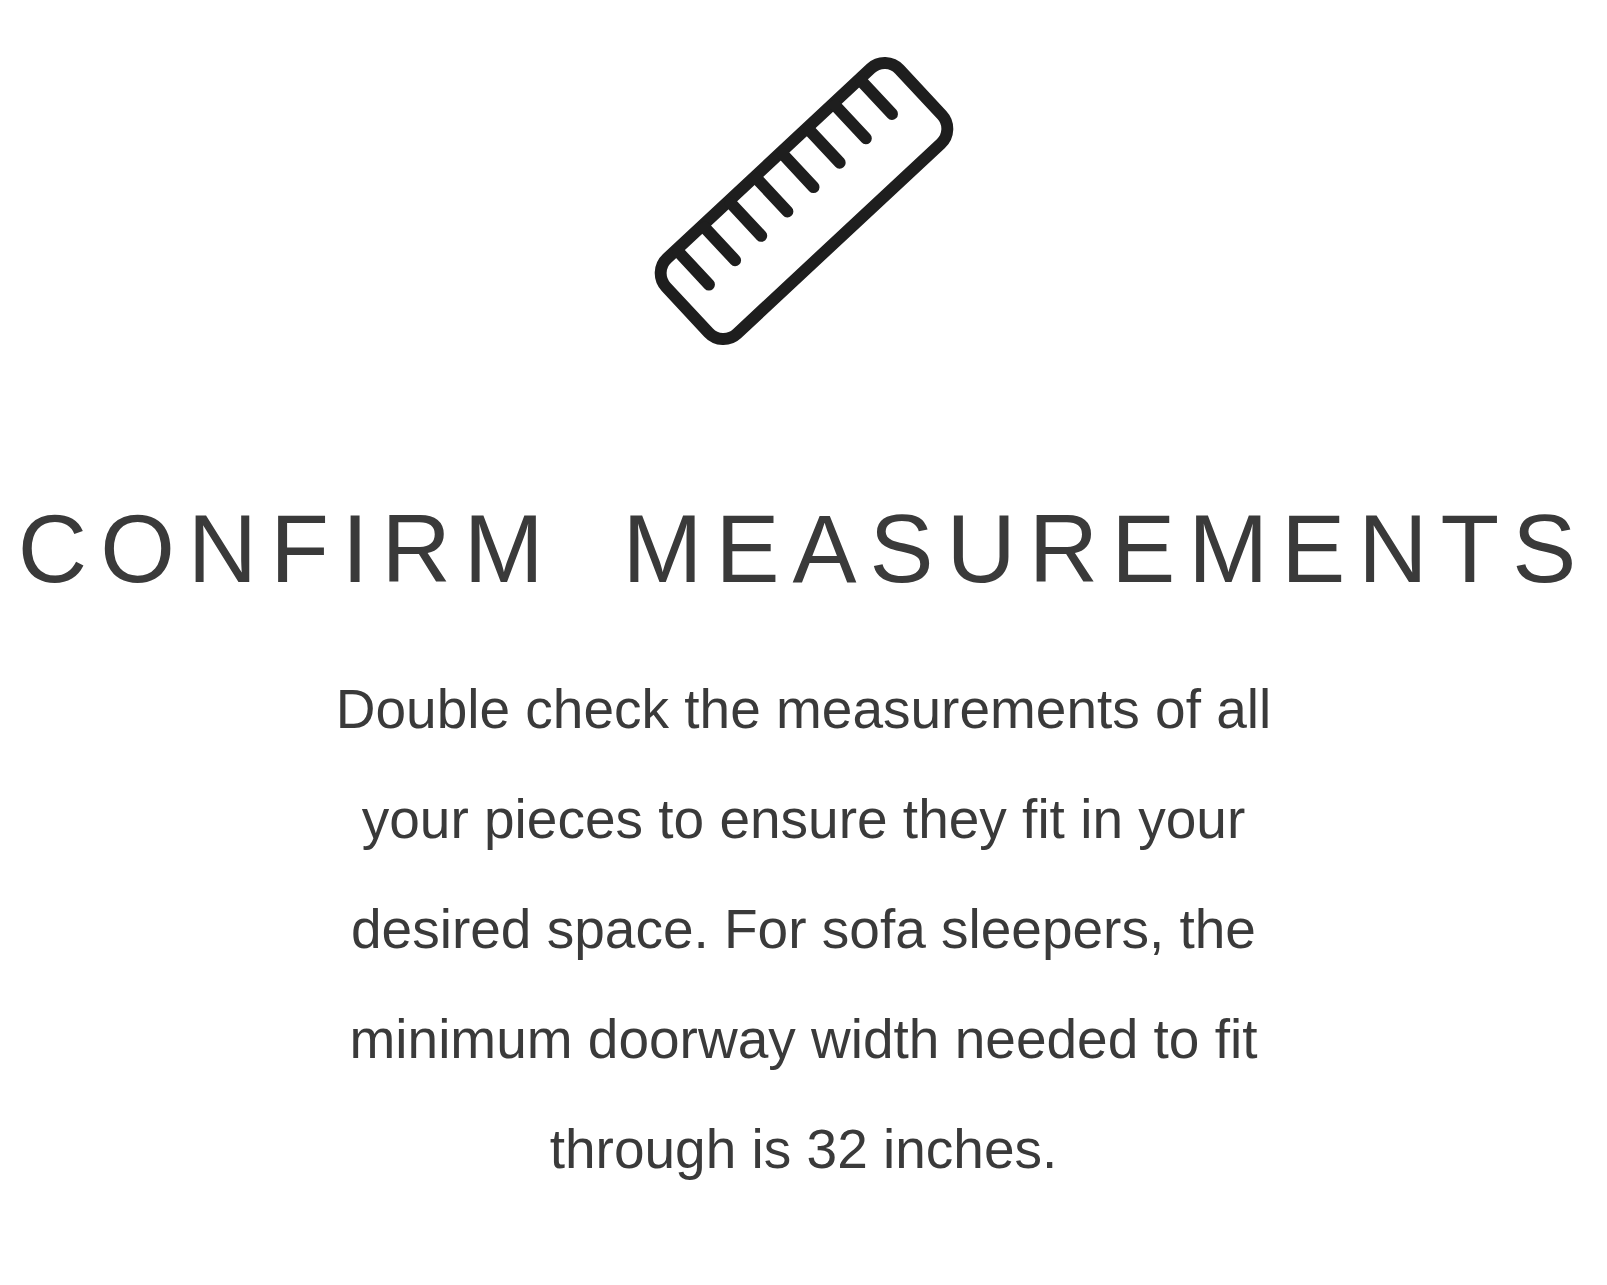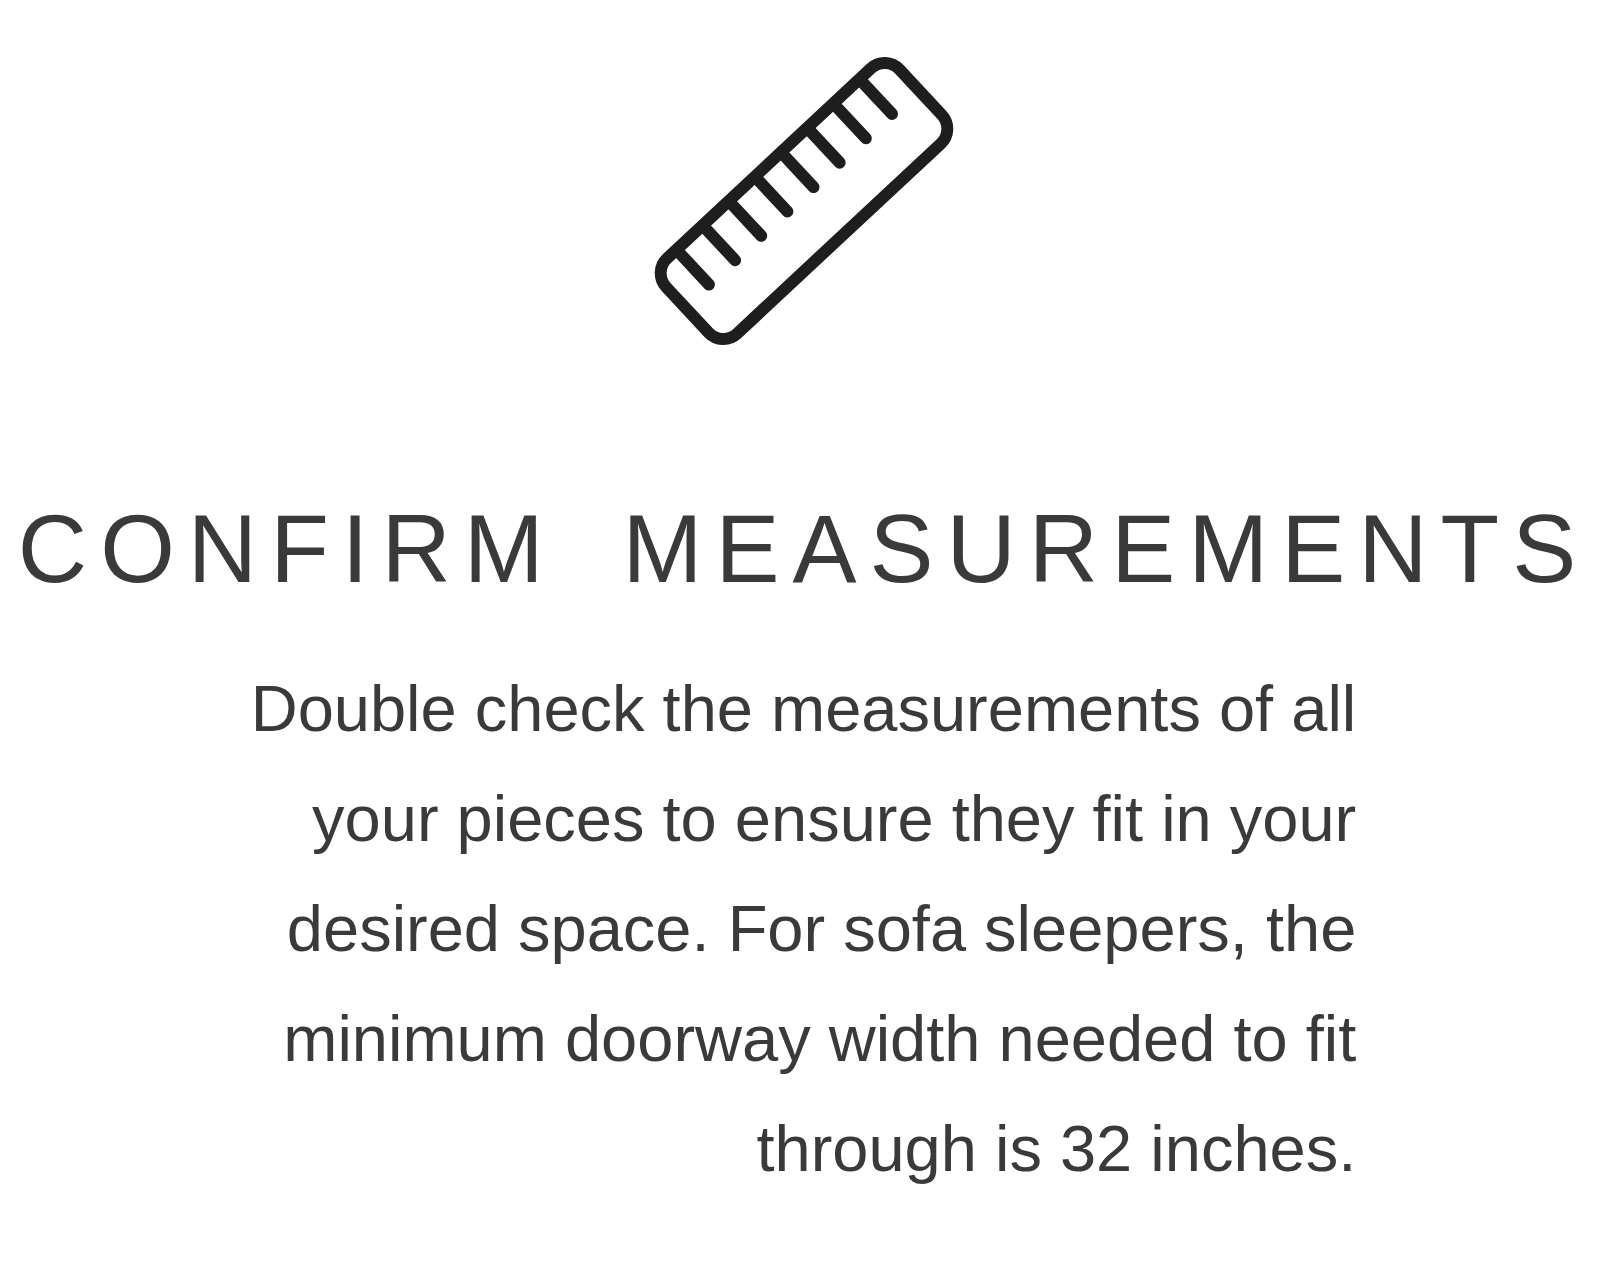--- a/index.html
+++ b/index.html
@@ -35,25 +35,25 @@
     font-weight: 400;
     line-height: 110px;
     letter-spacing: 13px;
     word-spacing: 26px;
     color: var(--text);
     text-align: center;
     white-space: nowrap;
   }
   .body-text {
     margin-top: 50px;
-    font-size: 65px;
+    font-size: 55px;
     font-weight: 400;
     line-height: 110px;
     color: var(--text);
-    text-align: right;
+    text-align: center;
     white-space: pre-line;
   }
 </style>
 </head>
 <body>
 
 <div class="page">
 
   <div class="icon-wrap">
     <svg viewBox="0 0 360 360" aria-hidden="true">

